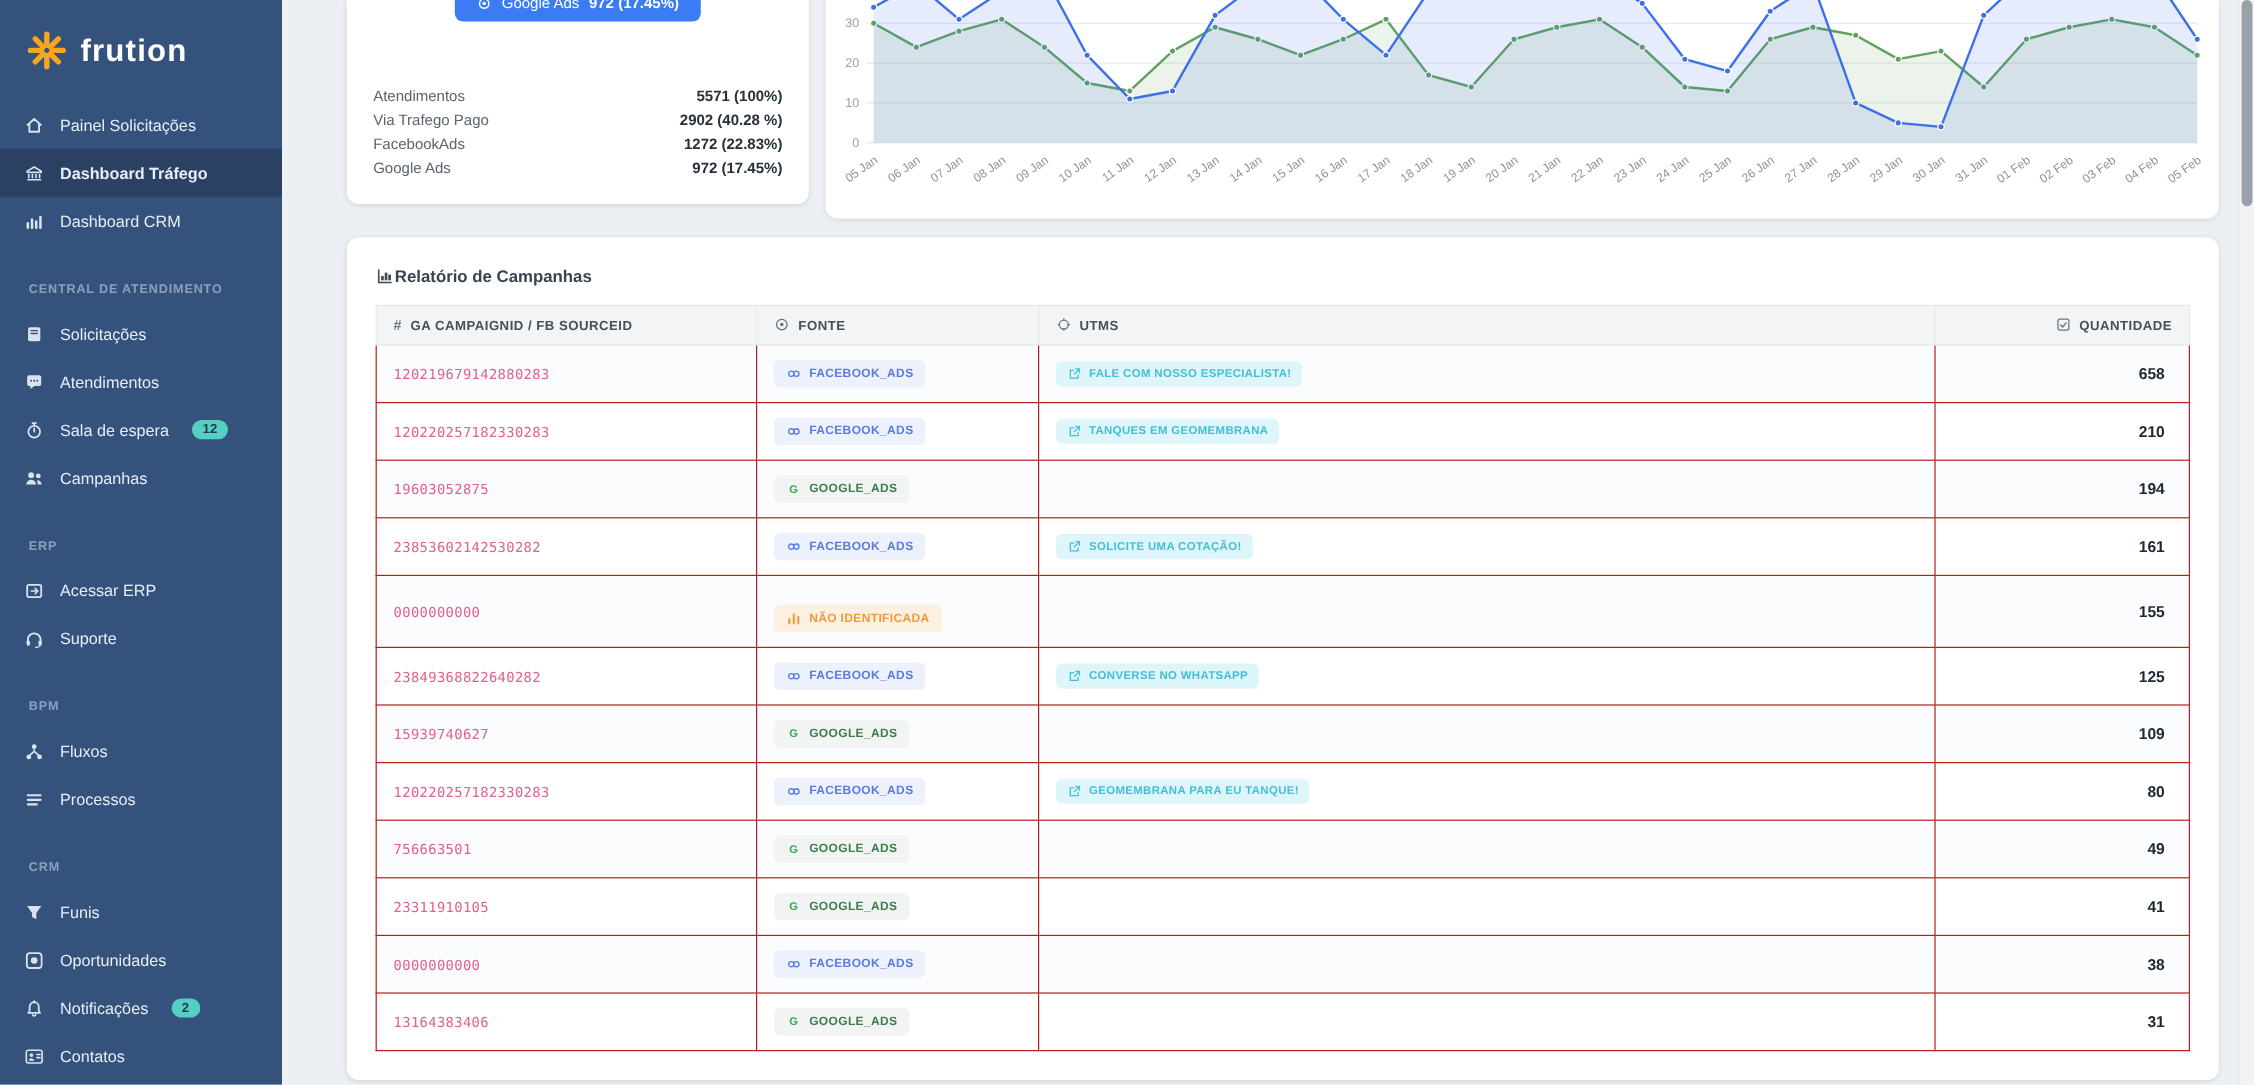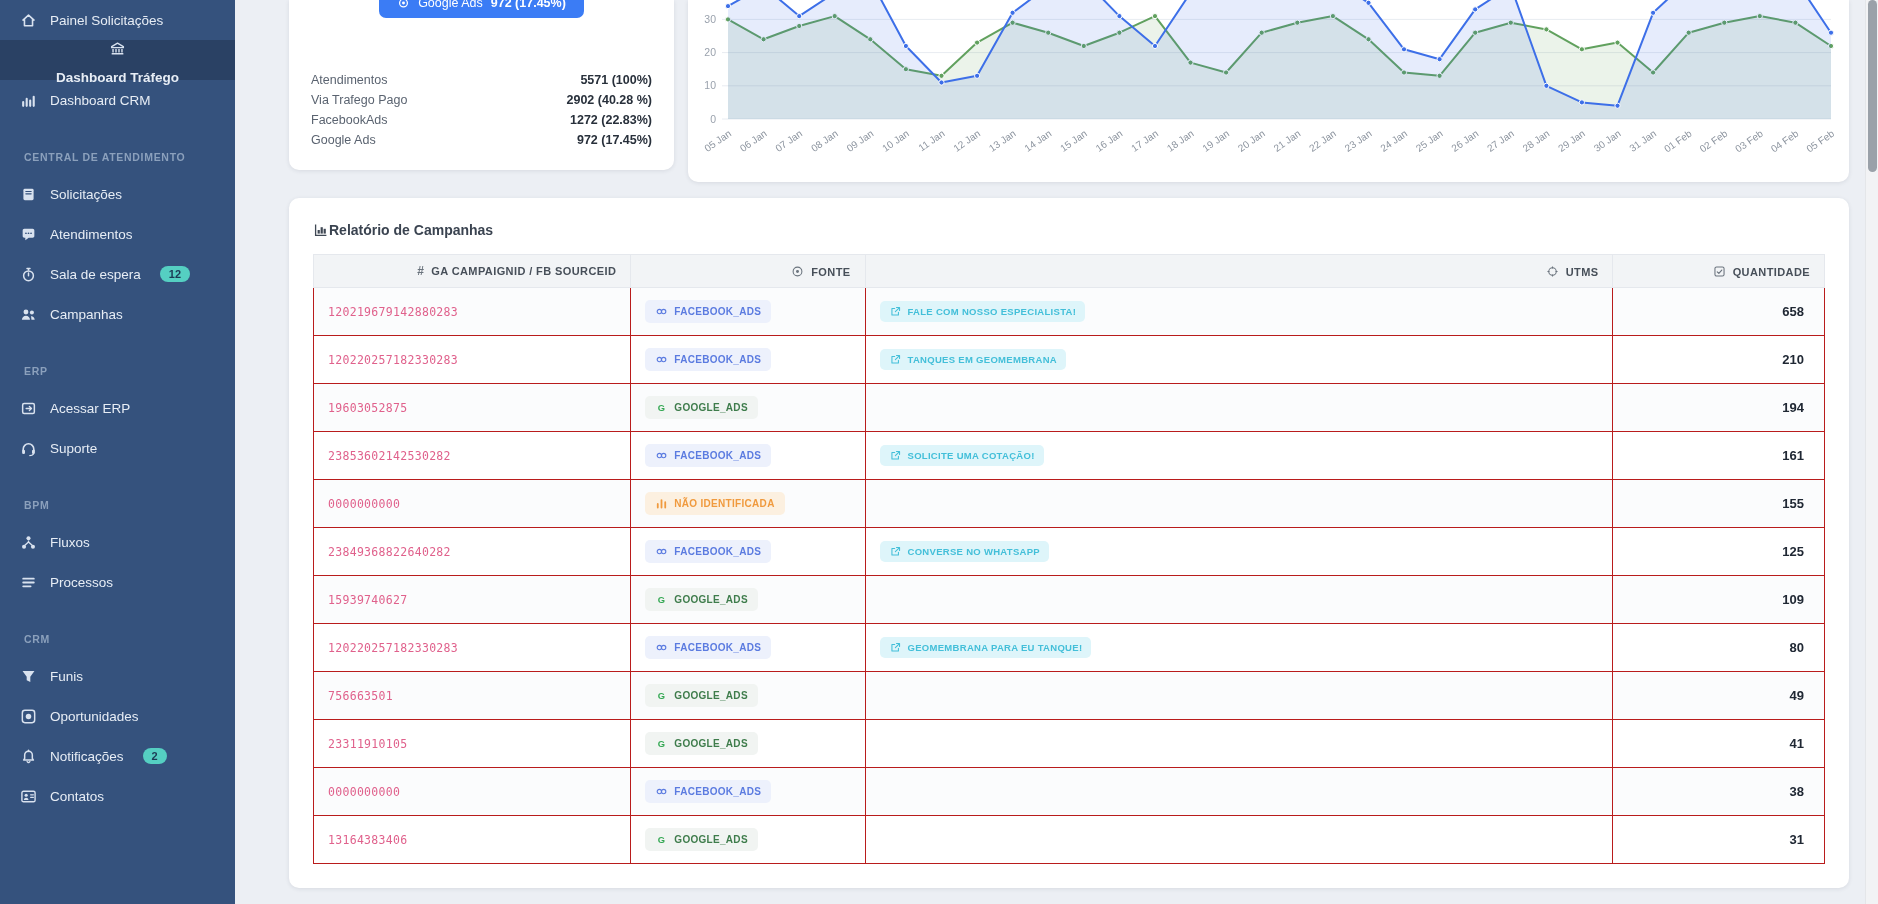--- a/index.html
+++ b/index.html
@@ -5,21 +5,21 @@
   * { box-sizing: border-box; margin: 0; padding: 0; }
   html,body { width:1878px; height:904px; overflow:hidden; }
   body { font-family:"Liberation Sans", sans-serif; background:#ECEFF4; position:relative; }
 
   
   .sidebar { position:absolute; left:0; top:0; width:235px; height:100%; background:#35527D; z-index:5; }
   .logo-row { display:flex; align-items:center; gap:11px; padding:17px 22px; height:84px; cursor:pointer; }
   .logo-ic { width:34px; height:34px; display:inline-block; }
   .logo-text { color:#fff; font-size:26px; font-weight:bold; letter-spacing:1px; }
   .nav-item { display:flex; align-items:center; gap:13px; height:40px; padding:0 20px; color:#E7EDF5; font-size:13.5px; cursor:pointer; }
-  .nav-item.active { background:#2A4164; font-weight:bold;flex-direction:column; }
+  .nav-item.active { background:#2A4164; font-weight:bold; }
   .nav-ic { width:17px; height:17px; display:inline-block; flex:0 0 17px; color:#D9E2EF; }
   .nav-label { flex:0 1 auto; }
   .nav-badge { background:#55CFC2; color:#1C3A55; font-size:11px; font-weight:bold; border-radius:10px; padding:2px 9px; margin-left:6px; }
   .nav-section { margin:30px 24px 10px; font-size:10.5px; font-weight:bold; letter-spacing:.7px; color:#8BA0BC; text-transform:uppercase; line-height:14px; }
 
   
   .main { position:absolute; left:235px; top:0; right:0; bottom:0; }
   .content { padding:0 29px 0 54px; }
   .card { background:#fff; box-shadow:0 1px 4px rgba(30,40,60,.10); }
   .top-row { display:flex; gap:14px; align-items:flex-start; }
@@ -31,44 +31,59 @@
   .stats-list { margin-top:52px; width:100%; }
   .stat-row { display:flex; justify-content:space-between; padding:3px 0; font-size:12.5px; color:#5A6370; }
   .stat-row b { color:#28303B; }
 
   .chart-card { flex:1; height:182px; border-radius:0 0 10px 10px; overflow:hidden; position:relative; }
 
   .table-card { margin-top:16px; border-radius:10px; padding:24px; }
   .table-title { display:flex; align-items:center; font-weight:bold; color:#3A4350; font-size:14px; }
   .title-ic { width:16px; height:16px; color:#3F4854; display:inline-block; }
   table { width:100%; border-collapse:collapse; margin-top:16px; border:1px solid #E5E8ED; table-layout:fixed; }
-  th { background:#F2F4F6; text-align:right; padding:9px 14px; font-size:11px; color:#474F59; letter-spacing:.4px; border:1px solid #E5E8ED; text-transform:uppercase; }
+  th { background:#F2F4F6; text-align:left; padding:9px 14px; font-size:11px; color:#474F59; letter-spacing:.4px; border:1px solid #E5E8ED; text-transform:uppercase; }
   th .hic { width:13px; height:13px; display:inline-block; vertical-align:-2px; margin-right:7px; color:#6A737D; }
   th .hash { color:#6A737D; margin-right:7px; font-size:12px; }
   td { padding:12px 14px; border:1px solid #b91c1c; height:44px; vertical-align:middle; }
   tbody tr:nth-child(odd) { background:#FBFCFD; }
   .th-id { width:21%; } .th-fonte { width:15.5%; } .th-utms { width:49.5%; }
   .th-qty { width:14%; text-align:right; }
   .td-id { font-family:"DejaVu Sans Mono", monospace; font-size:11.5px; color:#E0618C; letter-spacing:.3px; cursor:pointer; }
   .td-qty { text-align:right; font-weight:bold; font-size:13px; color:#202834; padding-right:20px; }
   .badge { display:inline-flex; align-items:center; gap:6px; border-radius:5px; padding:5px 10px; font-size:10px; font-weight:bold; letter-spacing:.3px; white-space:nowrap; }
   .bic { width:13px; height:13px; display:inline-block; flex:0 0 13px; }
   .b-fb { background:#EDF1FC; color:#5B7BE0; }
   .b-gg { background:#F1F4F2; color:#3E7C4B; }
   .b-gg .bic { color:#34A853; }
-  .b-ni { background:#FCF0E0; color:#F09A3E; }
+  .b-ni { background:#FCF0E0; color:#F09A3E;margin-top:12px; }
   .b-utm { background:#DEF5FA; color:#43BFD9; font-size:9.5px; padding:4px 9px; cursor:pointer; }
 
   .vscroll { position:absolute; right:0; top:0; width:13px; height:100%; background:#F2F3F5; border-left:1px solid #E4E6E9; cursor:pointer; }
   .vthumb { position:absolute; top:0; left:2px; width:9px; height:172px; background:#9AA1A9; border-radius:5px; }
 </style>
 </head>
 <body>
 
 <aside class="sidebar">
+  <div class="logo-row">
+    <span class="logo-ic"><svg viewBox="0 0 16 16" width="100%" height="100%">
+          <g stroke="#F6A623" stroke-width="2.1" stroke-linecap="round">
+            <line x1="8" y1="6" x2="8" y2="1.6"></line>
+            <line x1="8" y1="6" x2="8" y2="1.6" transform="rotate(45 8 8)"></line>
+            <line x1="8" y1="6" x2="8" y2="1.6" transform="rotate(90 8 8)"></line>
+            <line x1="8" y1="6" x2="8" y2="1.6" transform="rotate(135 8 8)"></line>
+            <line x1="8" y1="6" x2="8" y2="1.6" transform="rotate(180 8 8)"></line>
+            <line x1="8" y1="6" x2="8" y2="1.6" transform="rotate(225 8 8)"></line>
+            <line x1="8" y1="6" x2="8" y2="1.6" transform="rotate(270 8 8)"></line>
+            <line x1="8" y1="6" x2="8" y2="1.6" transform="rotate(315 8 8)"></line>
+          </g>
+        </svg></span>
+    <span class="logo-text">frution</span>
+  </div>
   <nav>
       <div class="nav-item">
       <span class="nav-ic"><svg viewBox="0 0 16 16" width="100%" height="100%">
             <path d="M2.8 7.6 8 3l5.2 4.6M4.2 6.8V13h7.6V6.8" fill="none" stroke="currentColor" stroke-width="1.5" stroke-linecap="round" stroke-linejoin="round"></path>
           </svg></span>
       <span class="nav-label">Painel Solicitações</span>
 
     </div>
       <div class="nav-item active">
       <span class="nav-ic"><svg viewBox="0 0 16 16" width="100%" height="100%">

